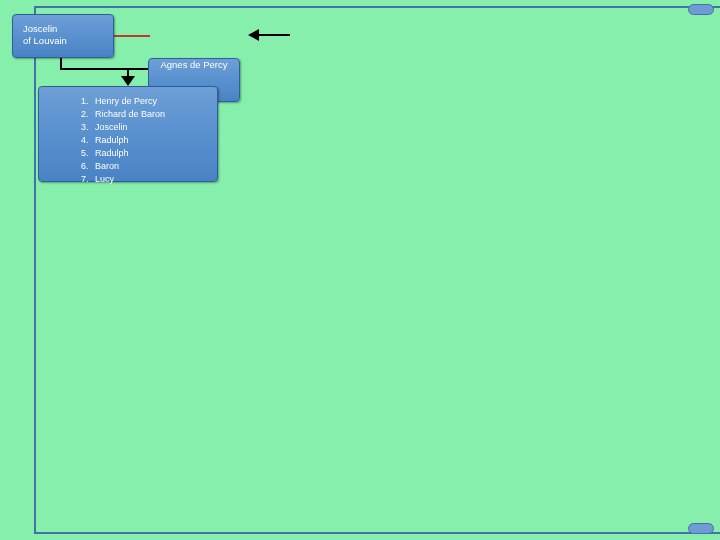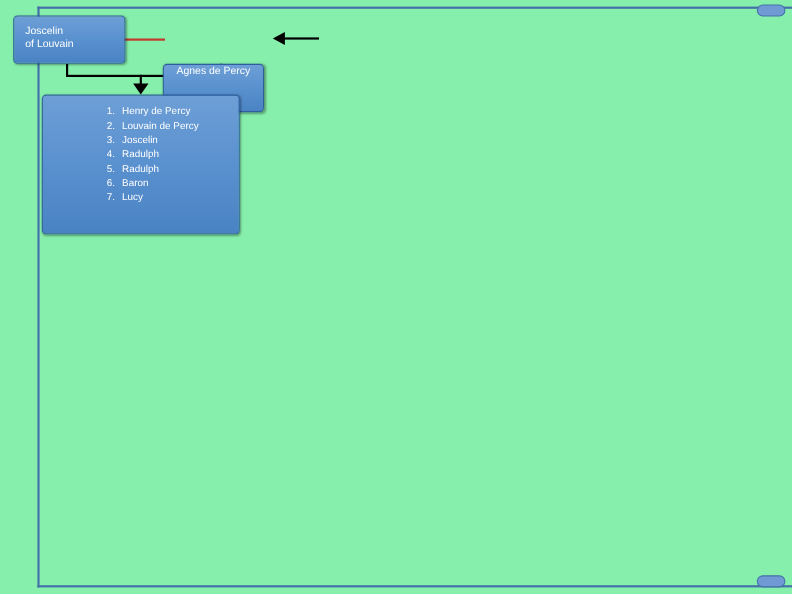--- a/index.html
+++ b/index.html
@@ -101,22 +101,22 @@
     width: 110px;
     height: 44px;
     padding: 8px 0 0 8px;
   }
 
   
   #node-children {
     left: 38px;
     top: 86px;
     width: 180px;
-    height: 127px;
-    padding: 8px 0 0 16px;
+    height: 96px;
+    padding: 8px 0 0 0;
   }
   #node-children ol {
     margin: 0;
     padding: 0 0 0 52px;
     list-style: decimal;
     font-size: 9px;
     line-height: 13px;
   }
   #node-children li {
     margin: 0;
@@ -221,21 +221,21 @@
   </div>
 
   <div class="node" id="node-agnes">
     <span class="node-text">Agnes de Percy</span>
   </div>
 
 
   <div class="node" id="node-children">
     <ol>
       <li>Henry de Percy</li>
-      <li>Louvain de Percy</li>
+      <li>Richard de Baron</li>
       <li>Joscelin</li>
       <li>Radulph</li>
       <li>Radulph</li>
       <li>Baron</li>
       <li>Lucy</li>
     </ol>
   </div>
 
 </div>
 

